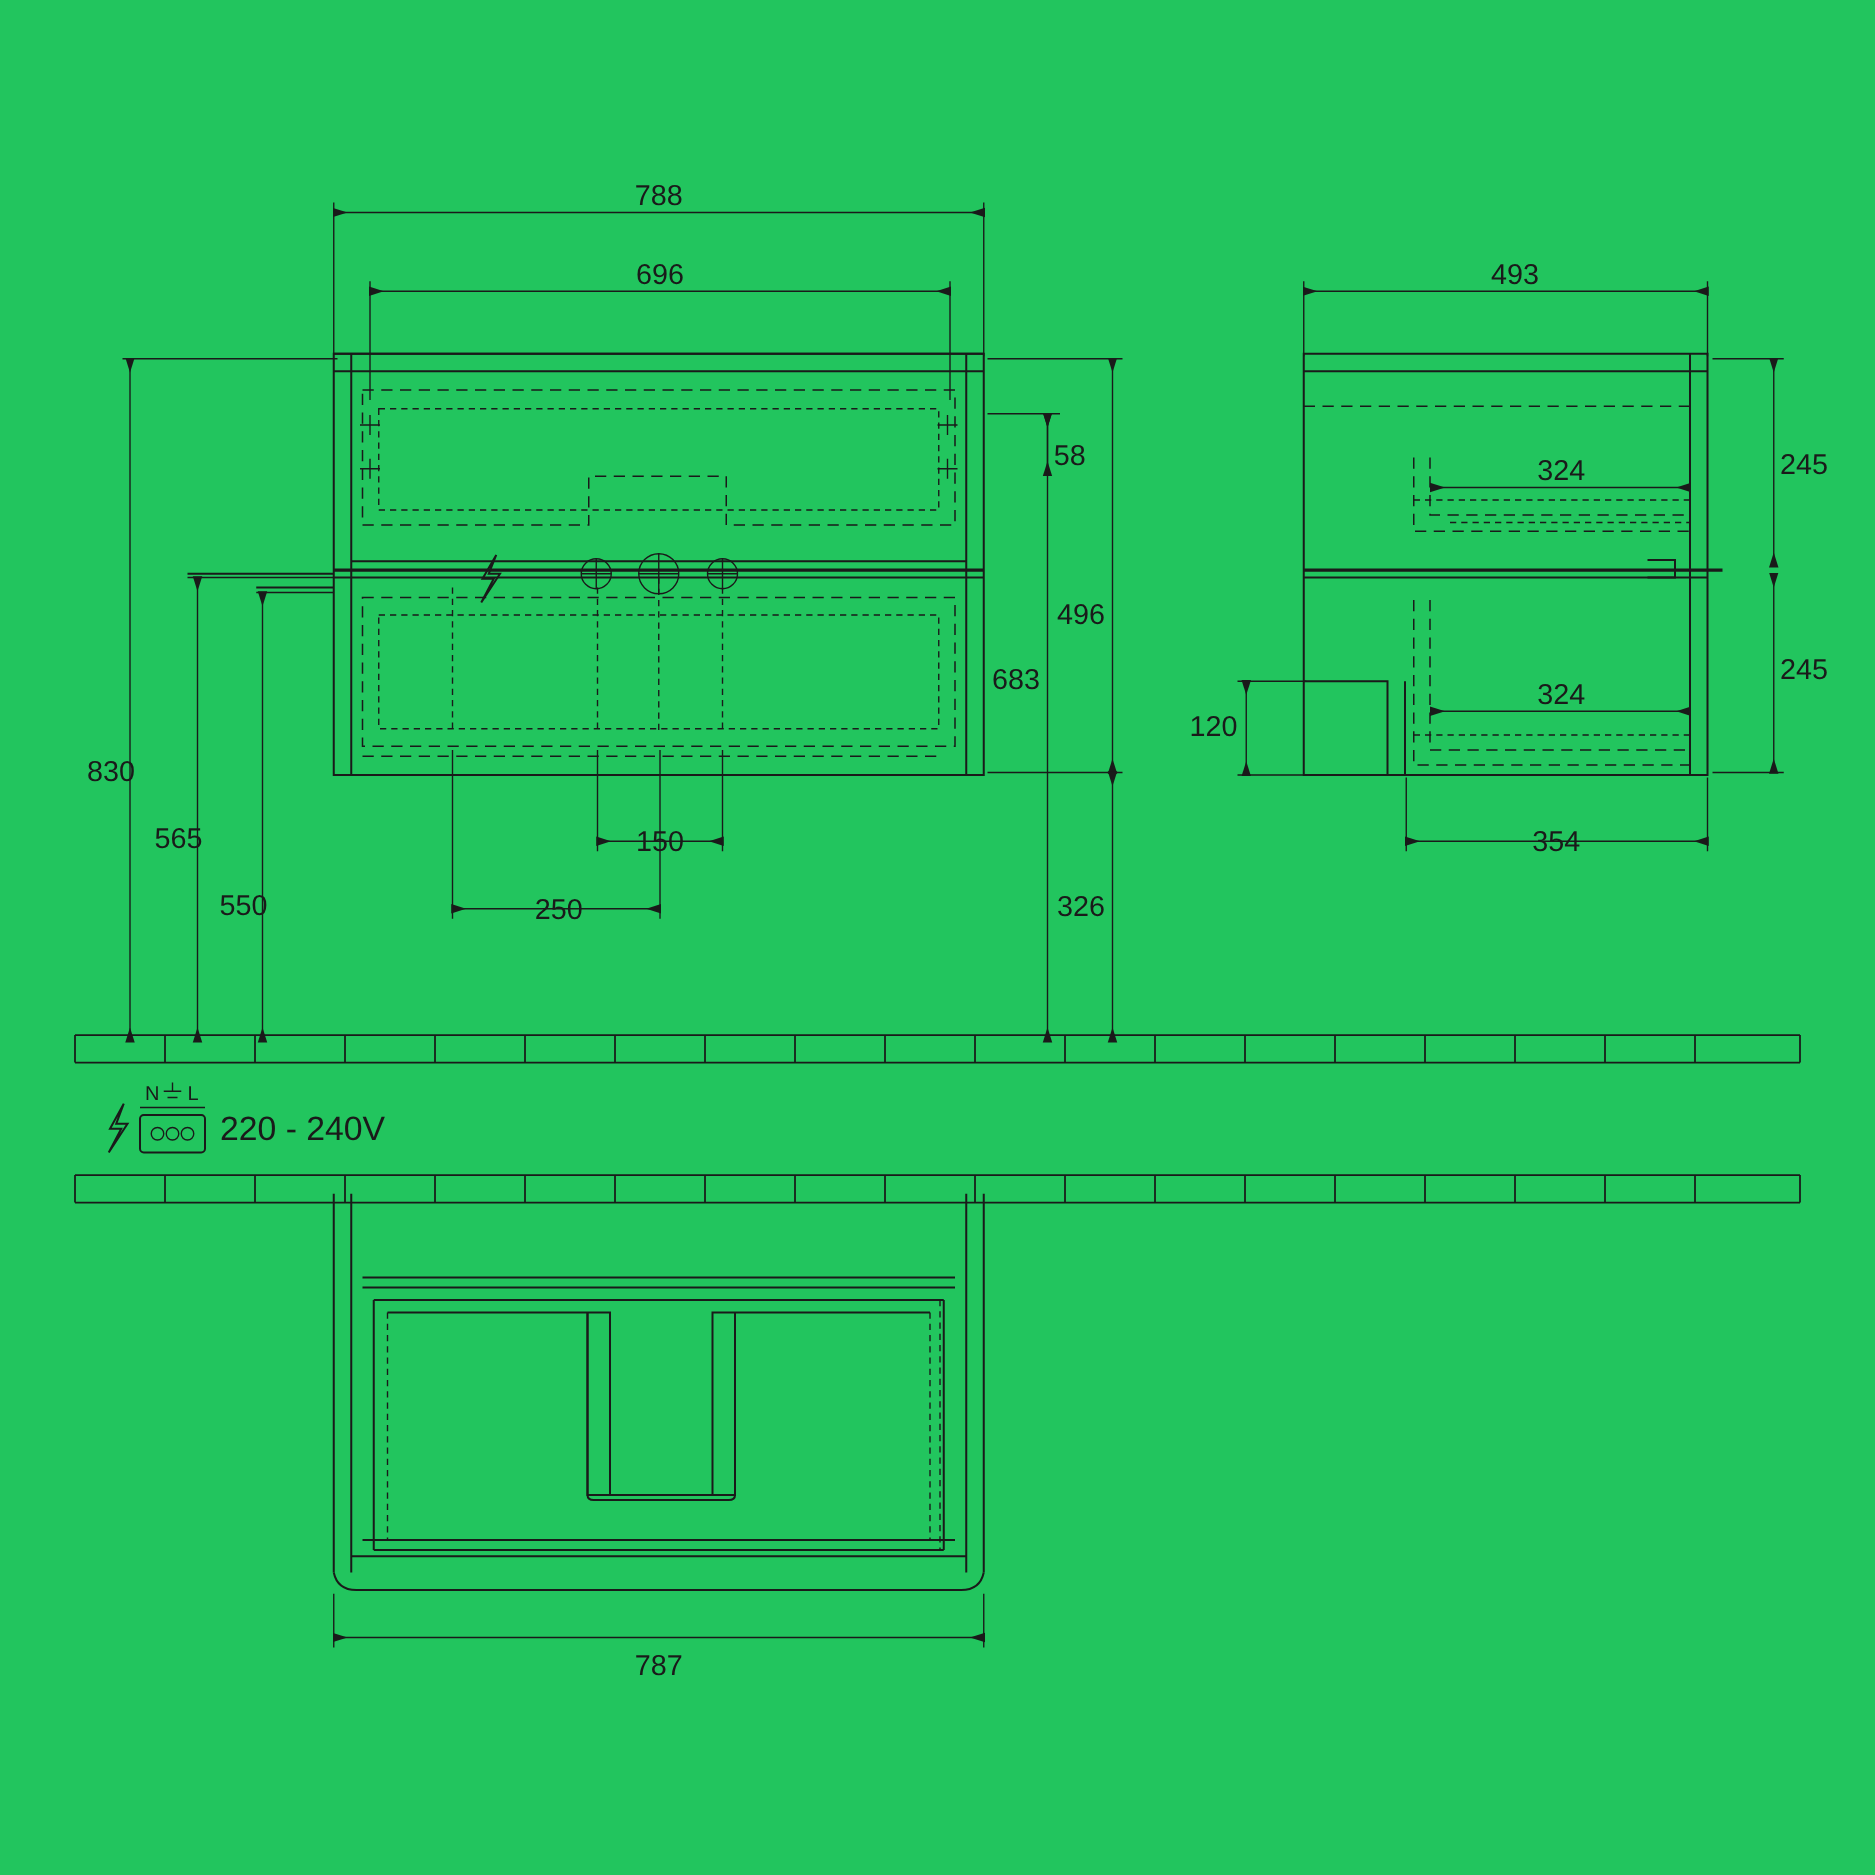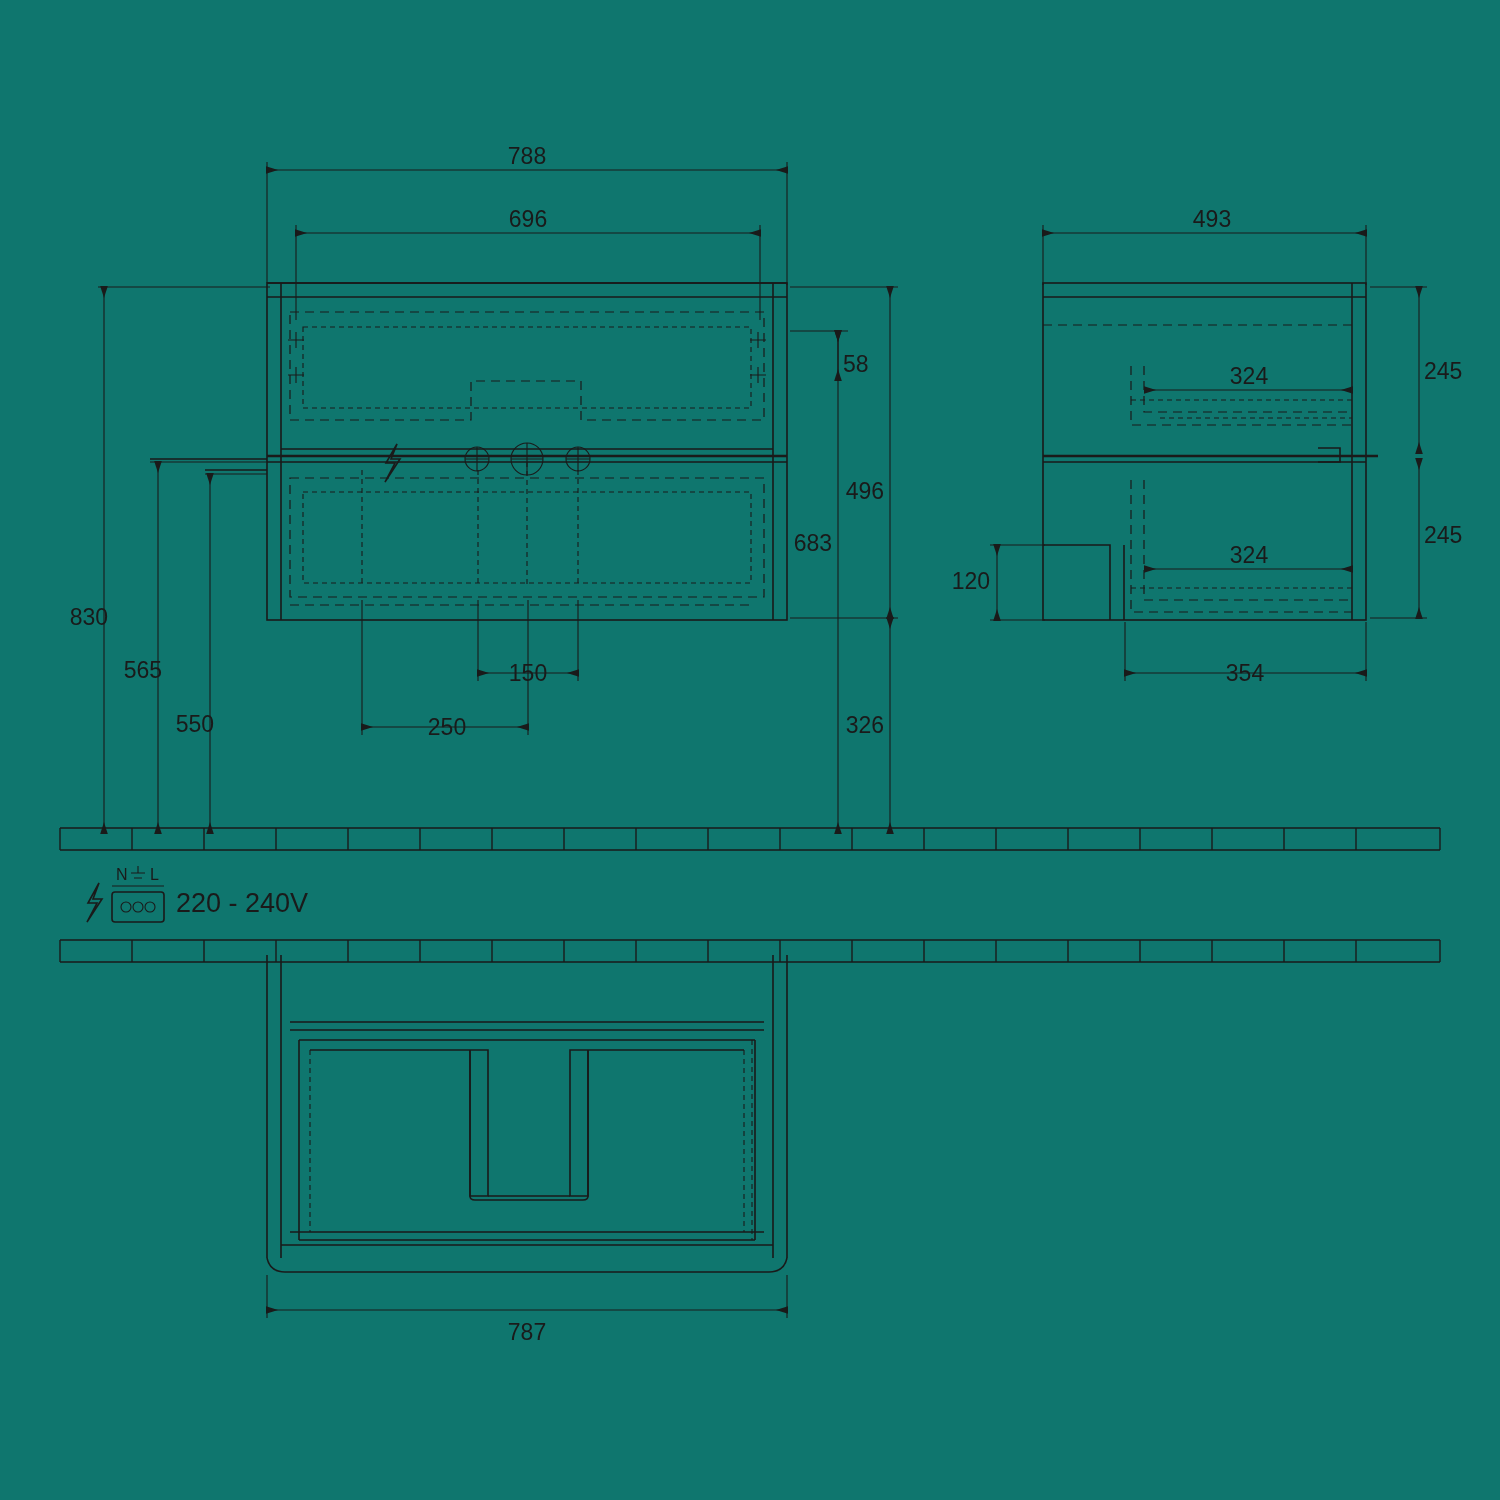--- a/index.html
+++ b/index.html
@@ -4,21 +4,21 @@
 <style>
   html, body {
     margin: 0;
     padding: 0;
     background: #ffffff;
   }
   #root {
     position: relative;
     width: 1500px;
     height: 1500px;
-    background: #0f766e;
+    background: #22c55e;
     font-family: "Liberation Sans", sans-serif;
     overflow: hidden;
   }
   svg.sheet {
     position: absolute;
     left: 0;
     top: 0;
     width: 1500px;
     height: 1500px;
   }

